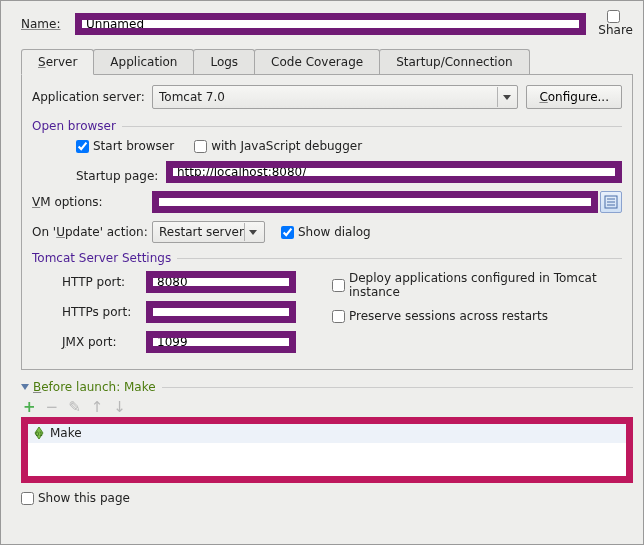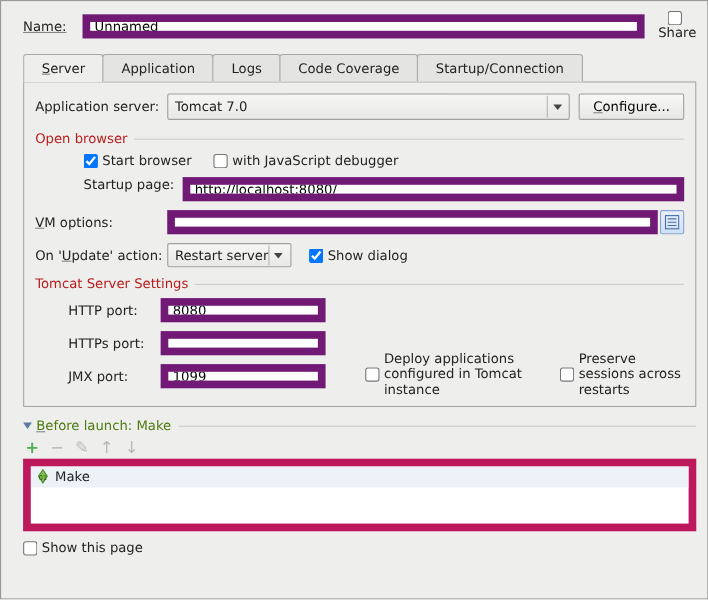--- a/index.html
+++ b/index.html
@@ -90,28 +90,28 @@
     border:1px solid #a0a0a0;
     background:linear-gradient(#f8f8f6,#e6e6e4);
     padding:3px 12px;
     height:24px;
     border-radius:2px;
     margin-left:8px;
     font:inherit;
   }
   .section-head {
     display:flex; align-items:center;
-    color:#b91c1c;
+    color:#4c1d95;
     margin:4px 0 6px 0;
   }
   .section-head .line {
     flex:1; height:1px; background:#ccc; margin-left:6px;
   }
   .indent { padding-left:44px; }
-  .subrow { display:flex; align-items:flex-start; margin-bottom:8px; }
+  .subrow { display:flex; align-items:flex-end; margin-bottom:8px; }
   .subrow .sublabel { width:90px; }
   .vmrow { display:flex; align-items:center; margin-bottom:8px;}
   .vmrow .label { width:116px;}
   .vm-icon {
     width:22px;height:22px;
     border:1px solid #8aa2cf;
     background:linear-gradient(#e8f0fb,#cfe0f5);
     margin-left:2px;
     display:flex;align-items:center;justify-content:center;
     border-radius:2px;
@@ -126,21 +126,21 @@
     height:22px;
     padding:0 2px 0 6px;
     border-radius:2px;
   }
   .select-small .dropdown-arrow-box{height:18px;}
   .show-dialog { margin-left:16px; display:flex;align-items:center;}
   .ports { padding-left:30px; }
   .ports .prow { display:flex; align-items:center; margin-bottom:8px;}
   .ports .prow .plabel { width:84px;}
   .ports .prow input { width:150px;}
-  .deploy-col { margin-left:36px; display:flex; flex-direction:row; gap:10px;align-items:flex-end; }
+  .deploy-col { margin-left:36px; display:flex; flex-direction:column; gap:10px; }
   .deploy-check { display:flex; align-items:center;}
   .before-launch { margin-top:10px;}
   .bl-head { display:flex; align-items:center; color:#4d7c0f;}
   .tri-collapse { width:0;height:0;border-left:4px solid transparent;border-right:4px solid transparent;border-top:6px solid #5b7aa6; margin-right:4px;}
   .bl-head .line { flex:1; height:1px; background:#ccc; margin-left:6px;}
   .toolbar { display:flex; gap:10px; margin:6px 0 2px 2px; align-items:center;}
   .toolbar span { color:#b8b8b8; font-size:15px; line-height:1;}
   .toolbar .plus { color:#4caf50; font-weight:bold;}
   .bl-list {
     border:7px solid #be185d;

